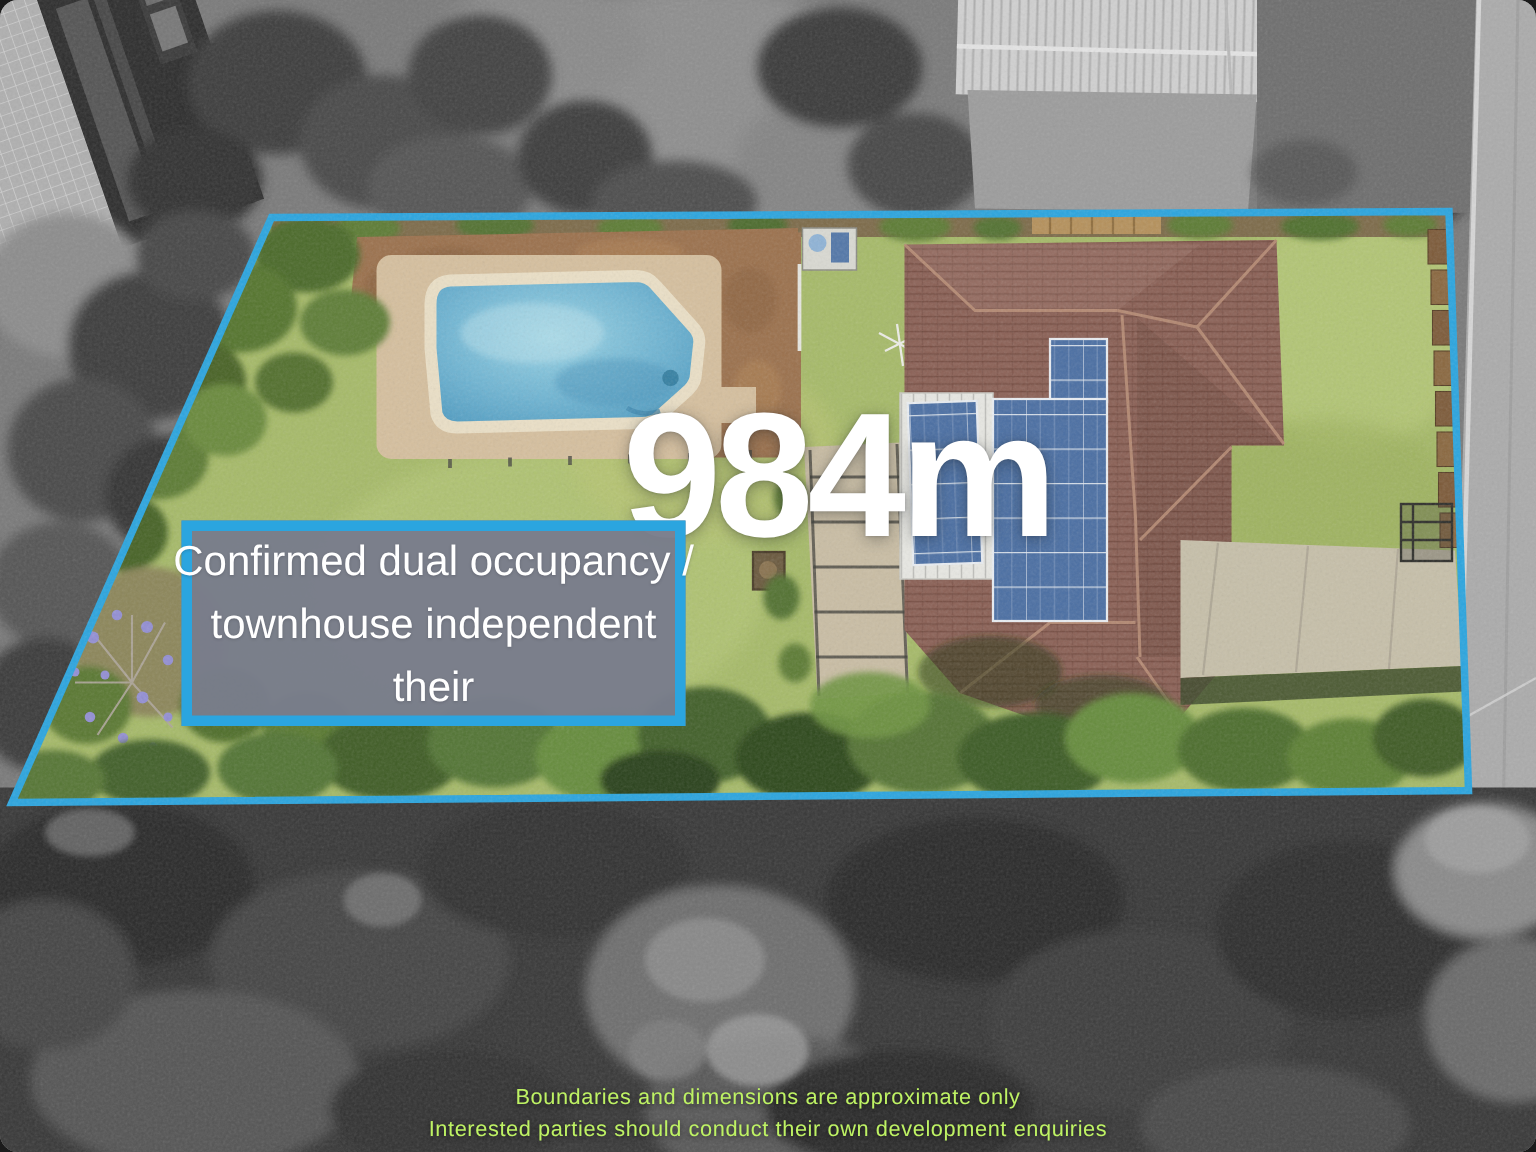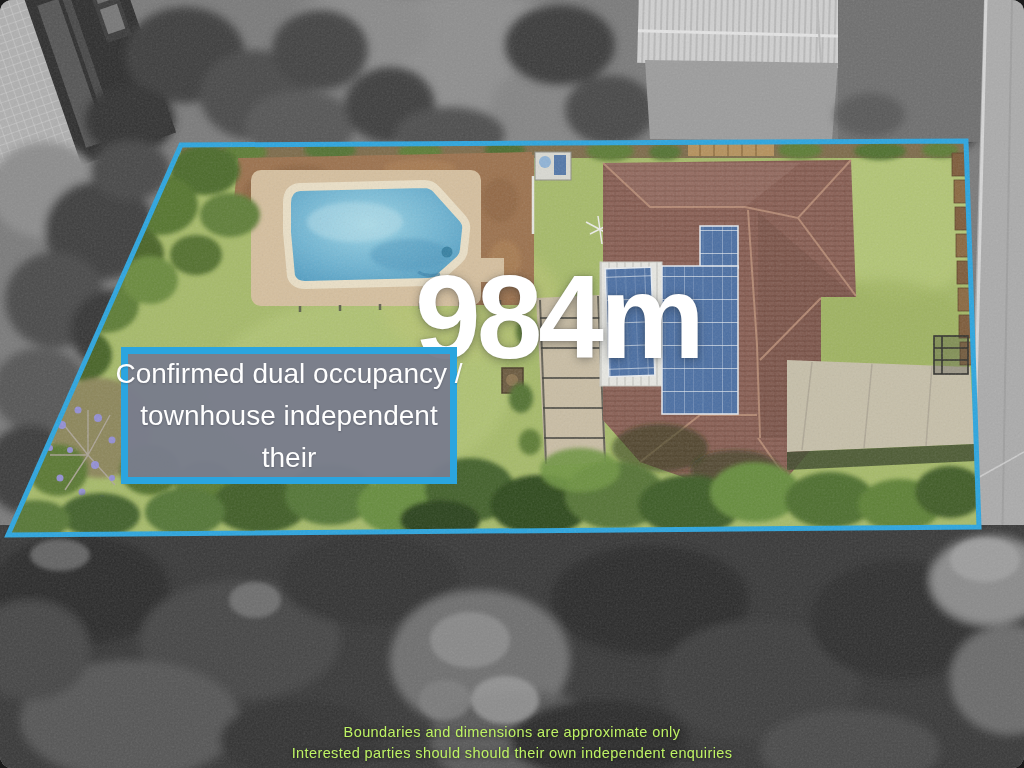--- a/index.html
+++ b/index.html
@@ -351,16 +351,16 @@
 <div class="area-label">984m</div>
 
 <div class="callout">
   <div>Confirmed dual occupancy /</div>
   <div>townhouse independent</div>
   <div>their</div>
 </div>
 
 <div class="disclaimer">
   <div>Boundaries and dimensions are approximate only</div>
-  <div>Interested parties should should their own independent enquiries</div>
+  <div>Interested parties should conduct their own development enquiries</div>
 </div>
 
 </div>
 
 </body></html>

